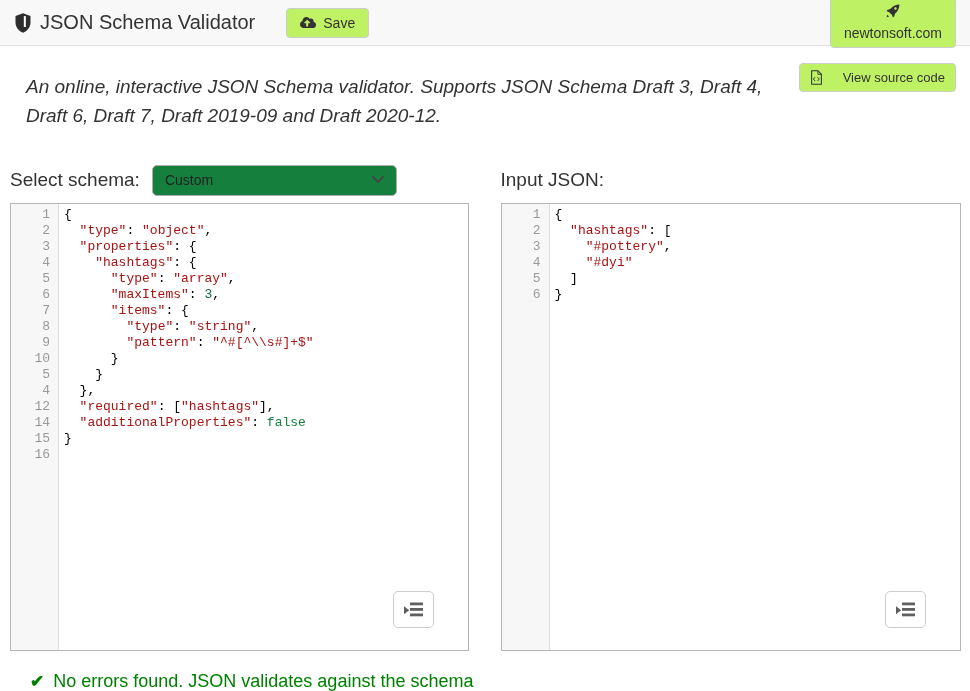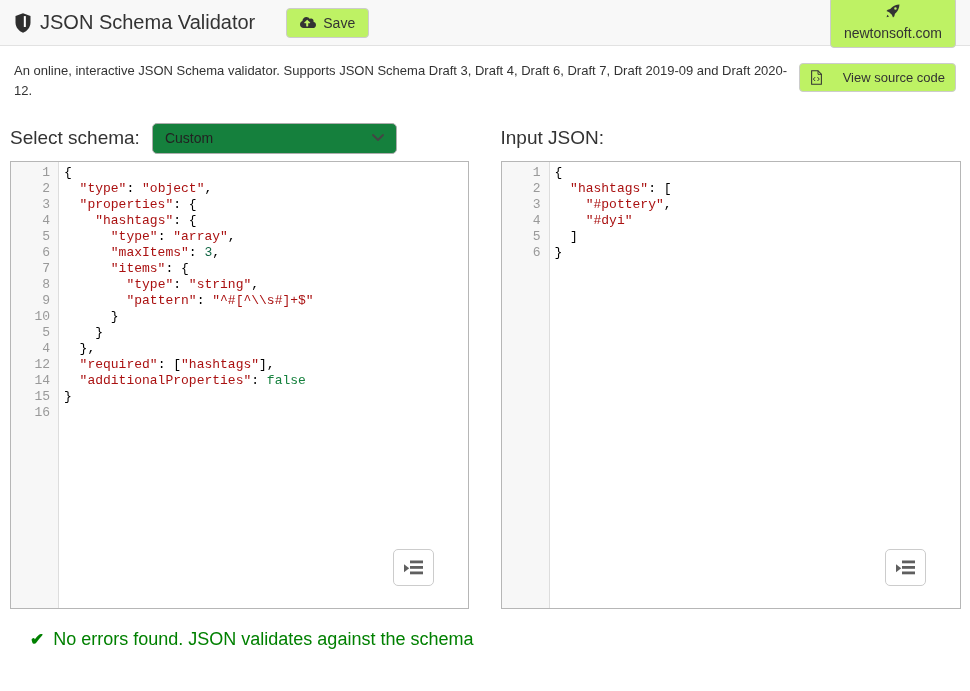--- a/index.html
+++ b/index.html
@@ -19,21 +19,21 @@
   .btn{
     display:inline-flex;align-items:center;gap:7px;
     background:#bef264;border:1px solid #ccc;border-radius:4px;
     padding:6px 13px;font-size:14px;color:#333;cursor:pointer;
     font-family:"Liberation Sans",sans-serif;
   }
   .save-btn{margin-left:31px;}
   .site-btn{margin-left:auto;flex-direction:column;}
   
   .intro{display:flex;align-items:flex-start;padding:15px 14px 0 14px;}
-  .intro p{margin:0;font-size:13px;line-height:1.5;width:800px;}
+  .intro p{margin:12px;font-size:19px;line-height:1.5;width:800px;font-style:italic;}
   .view-src-btn{margin-left:auto;white-space:nowrap;font-size:13px;padding:6px 10px;margin-top:2px;gap:20px;}
   
   .workspace{display:flex;gap:32px;padding:0 9px 0 10px;margin-top:21px;}
   .col{display:flex;flex-direction:column;}
   .col-schema{width:459px;}
   .col-json{width:461px;}
   .panel-head{height:34px;display:flex;align-items:center;margin-bottom:6px;}
   .panel-label{font-size:19px;color:#333;}
   .schema-select{
     margin-left:12px;width:245px;height:31px;box-sizing:border-box;

